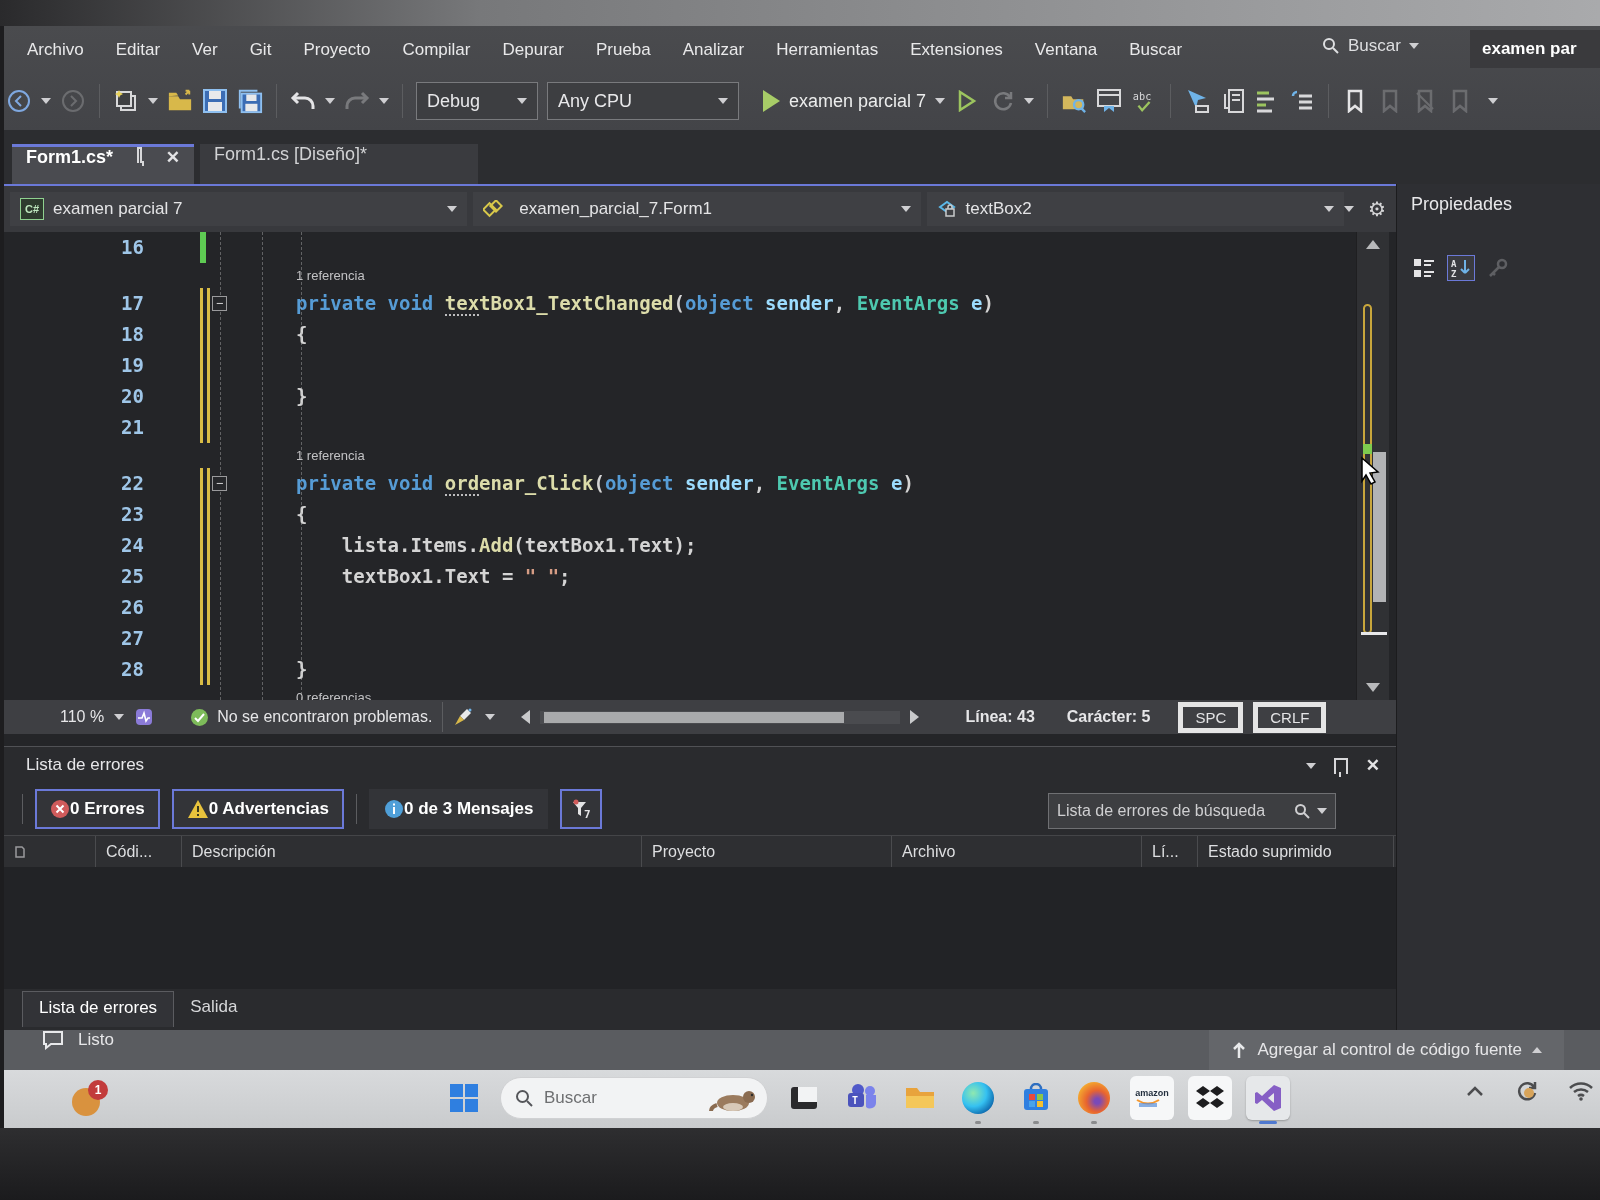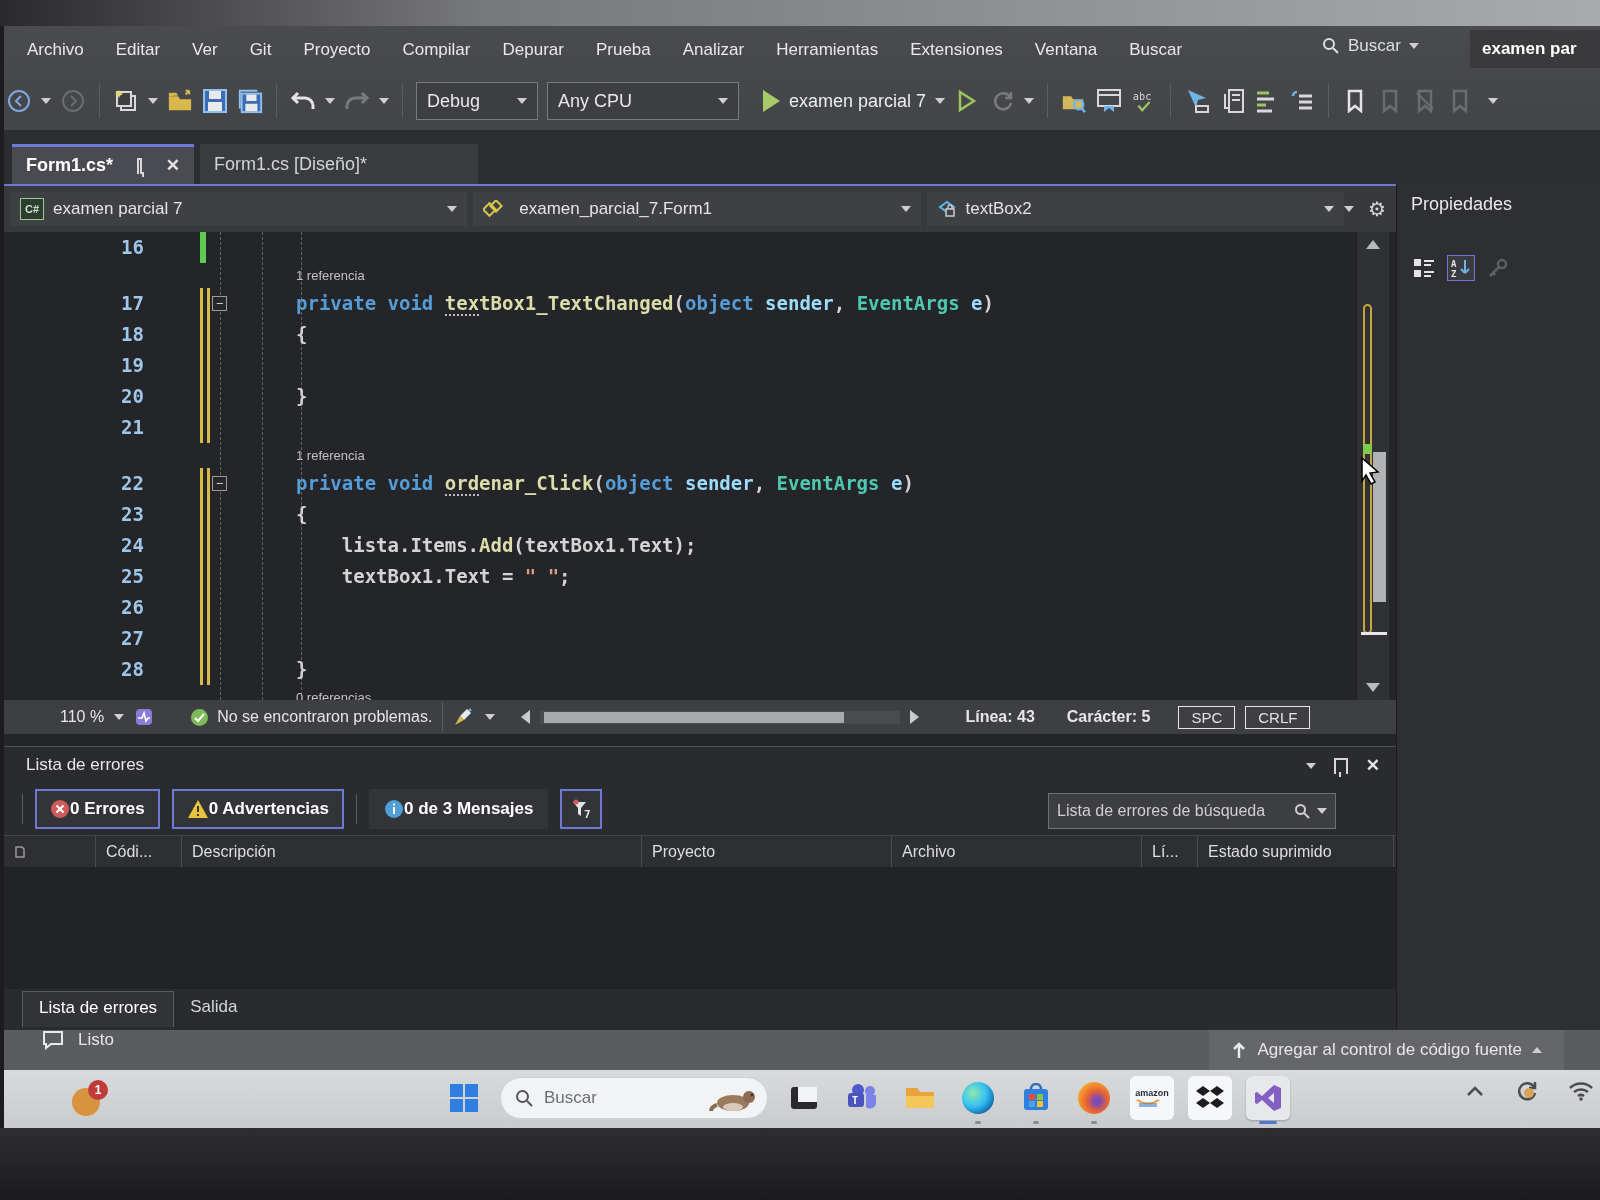--- a/index.html
+++ b/index.html
@@ -21,21 +21,21 @@
   #toolbar{left:0px;top:48px;height:54px;display:flex;align-items:center;gap:9px;padding-left:2px}
   .tsep{width:1px;height:34px;background:#5c5d60;margin:0 4px}
   .tico{width:26px;height:26px;display:flex;align-items:center;justify-content:center}
   .caret{width:0;height:0;border-left:5px solid transparent;border-right:5px solid transparent;border-top:6px solid #cfcfd2}
   .combo{height:36px;background:#3d3e41;border:1px solid #797a7d;display:flex;align-items:center;
          justify-content:space-between;padding:0 10px;font-size:18px;color:#e8e8ea}
   .playtri{width:0;height:0;border-top:11px solid transparent;border-bottom:11px solid transparent;border-left:17px solid #a7cc67}
   .dimico{opacity:.45}
   
   #tabstrip-bg{left:0;top:104px;width:1600px;height:54px;background:#2c2d30}
-  .doctab{position:absolute;top:118px;height:40px;display:flex;align-items:center;gap:24px;padding:0 14px;font-size:18px}
+  .doctab{position:absolute;top:118px;height:40px;display:flex;align-items:flex-start;gap:24px;padding:0 14px;font-size:18px}
   #tab-active{left:8px;width:182px;background:#4a4b50;border-top:3px solid #6b79d8;color:#fff;font-weight:bold;box-sizing:border-box}
   #tab-inactive{left:196px;width:250px;background:#3a3b3f;color:#d2d3d5}
   .pin{width:10px;height:14px;border:2px solid #d8d8da;border-bottom:none;position:relative}
   .pin:after{content:"";position:absolute;left:3px;top:12px;width:2px;height:5px;background:#d8d8da}
   .xicon{font-size:17px;color:#e3e3e5;font-weight:bold}
   
   #navband{left:0;top:158px;width:1392px;height:48px;background:#38393d;border-top:2px solid #6b79d8;box-sizing:border-box;display:flex;align-items:center}
   .navcombo{height:34px;margin-left:6px;background:#3f4044;display:flex;align-items:center;gap:8px;
             padding:0 10px;font-size:17px;color:#e4e4e6;justify-content:space-between}
   .csbadge{width:22px;height:20px;border:1px solid #8fd18f;color:#bfe8bf;font-size:11px;font-weight:bold;
@@ -67,21 +67,21 @@
   
   #vscroll{left:1352px;top:206px;width:32px;height:468px;background:#303134;border-left:1px solid #1f1f21}
   .sarrow{position:absolute;left:9px;width:0;height:0;border-left:7px solid transparent;border-right:7px solid transparent}
   #vscroll-marker{position:absolute;left:6px;top:72px;width:9px;height:330px;border:2px solid #c8a63c;border-radius:5px;box-sizing:border-box}
   #vscroll-marker-green{position:absolute;left:6px;top:212px;width:9px;height:10px;background:#7ecb4f}
   #vscroll-thumb{position:absolute;left:16px;top:220px;width:13px;height:150px;background:#b2b3b5}
   #vscroll-tick{position:absolute;left:4px;top:400px;width:26px;height:3px;background:#e8e8ea}
   #cursor{left:1354px;top:430px}
   
   #ebar{left:0;top:674px;width:1392px;height:34px;background:#3e3f43;display:flex;align-items:center;gap:10px;font-size:16px}
-  .ebox{border:1px solid #e5e5e5;padding:2px 12px;font-size:15px;color:#e4e4e6}
+  .ebox{border:5px solid #e5e5e5;padding:2px 12px;font-size:15px;color:#e4e4e6}
   #hscroll{width:360px;height:13px;background:#4a4b4f;position:relative}
   #hscroll-thumb{position:absolute;left:4px;top:1px;width:300px;height:11px;background:#a9aaac}
   .ltr{width:0;height:0;border-top:7px solid transparent;border-bottom:7px solid transparent}
   
   #errpanel{left:0;top:720px;width:1392px;height:284px;background:#2a2b2e;border-top:1px solid #505155}
   #err-title{padding:8px 0 0 22px;font-size:17px;color:#e6e6e8}
   #err-winbtns{position:absolute;right:16px;top:8px;display:flex;gap:18px;align-items:center;color:#dedfe1;font-size:16px}
   #err-toolbar{position:absolute;left:18px;top:40px;height:44px;display:flex;align-items:center;gap:12px}
   #err-scope{width:240px;height:34px;background:#3d3e41;border:1px solid #77787b;display:flex;align-items:center;
              justify-content:space-between;padding:0 10px;font-size:17px}

